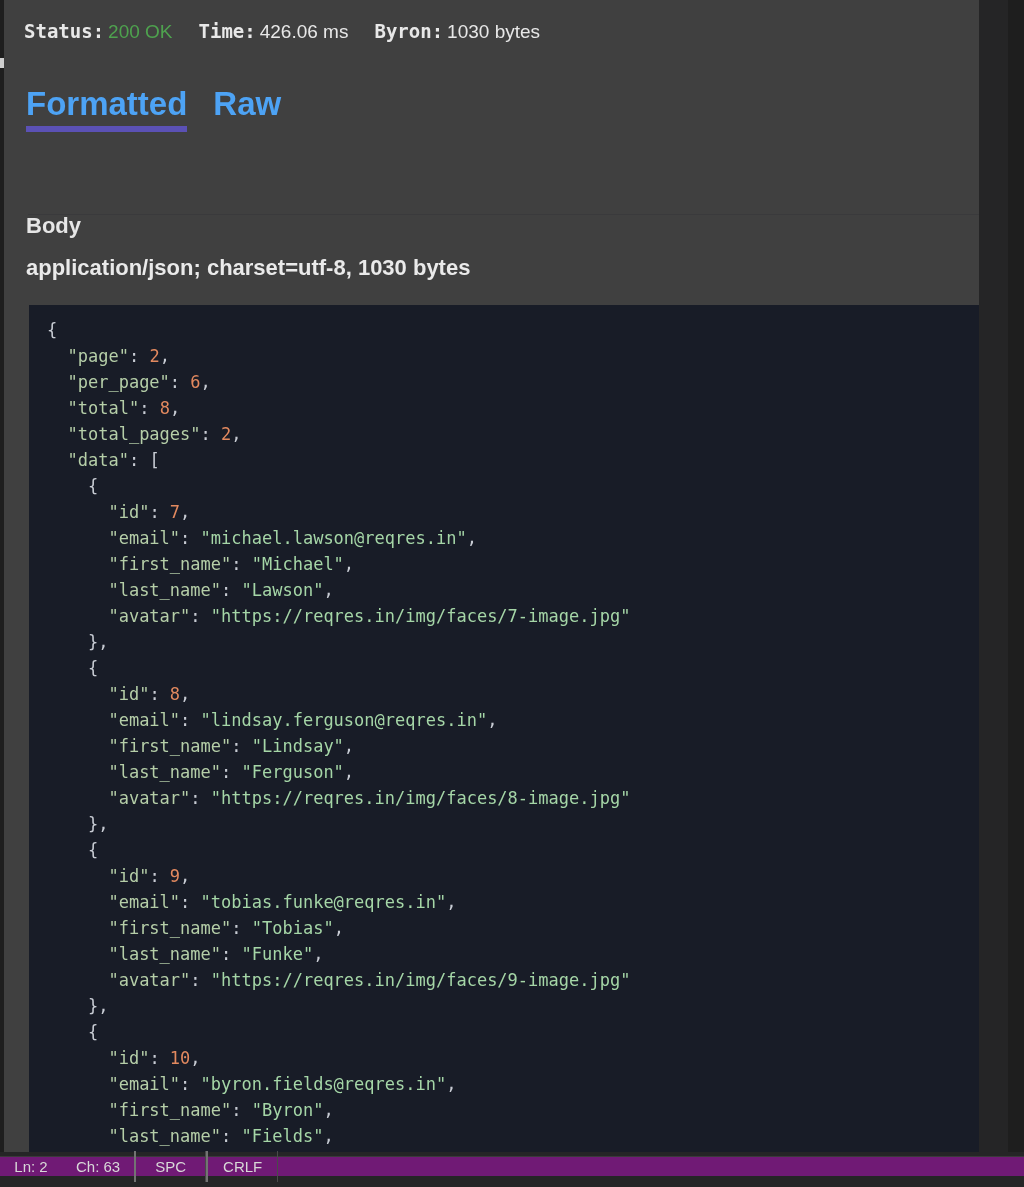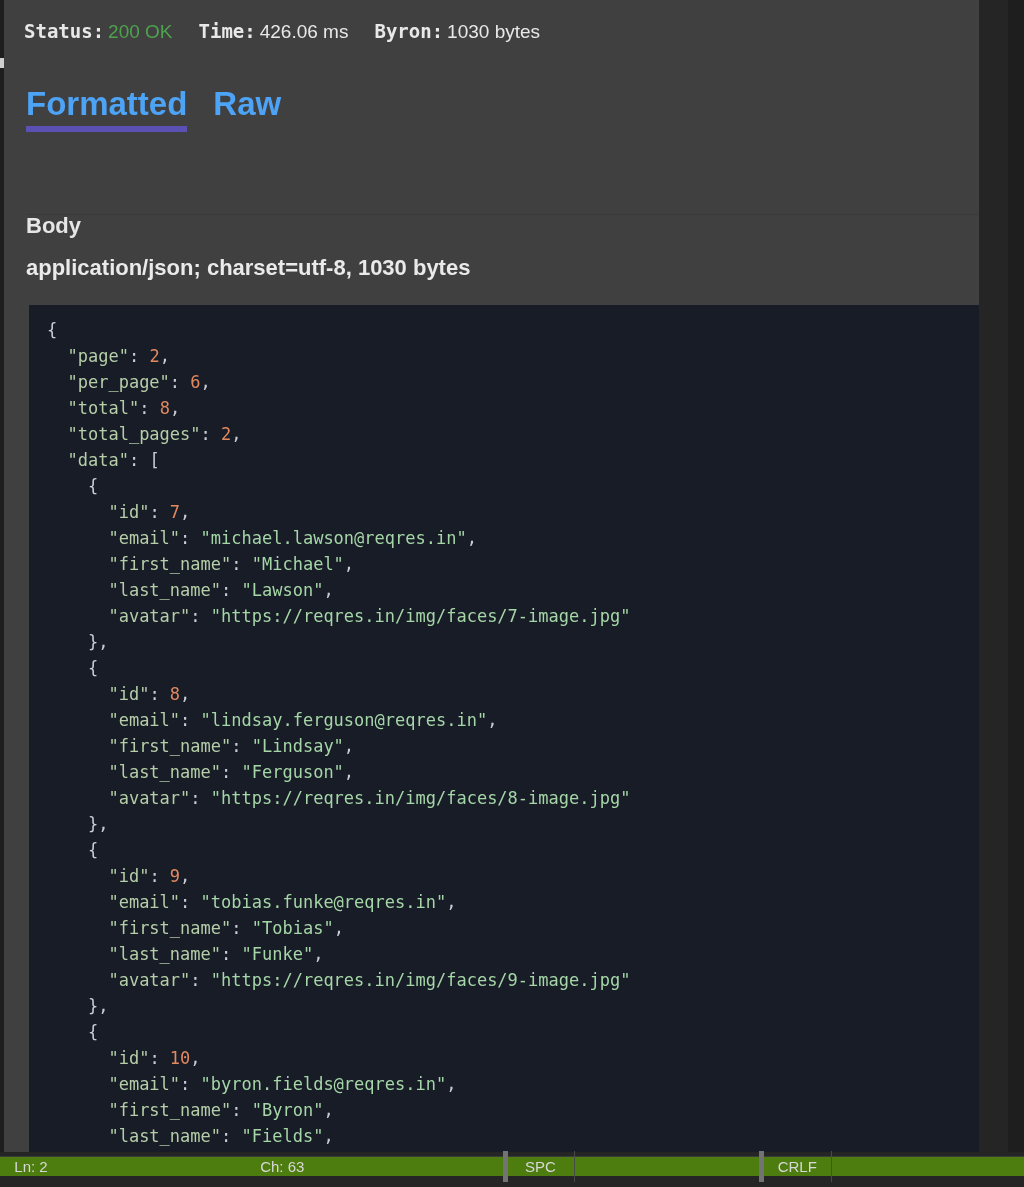--- a/index.html
+++ b/index.html
@@ -165,39 +165,39 @@
     background: #1e1e1e;
   }
 
   
   .statusbar {
     position: absolute;
     left: 0;
     top: 1156px;
     width: 1024px;
     height: 20px;
-    background: #4d7c0f;
+    background: #701a75;
     border-top: 1px solid #3a3a3a;
     display: flex;
     align-items: center;
-    justify-content: space-between;
+    justify-content: flex-start;
   }
   .status-cell {
     font-family: "Liberation Sans", sans-serif;
     font-size: 15px;
     color: #d8d8d8;
     height: 31px;
     display: flex;
     align-items: center;
     justify-content: center;
     padding: 0 14px;
     white-space: nowrap;
   }
   .status-cell.boxed {
-    border-left: 5px solid #737373;
+    border-left: 2px solid #737373;
     border-right: 1px solid #4a4a4a;
     min-width: 72px;
   }
   .status-cell.plain { min-width: 62px; }
   .status-end-pad { width: 8px; }
 </style>
 </head>
 <body>
 
 <div class="app-frame">

